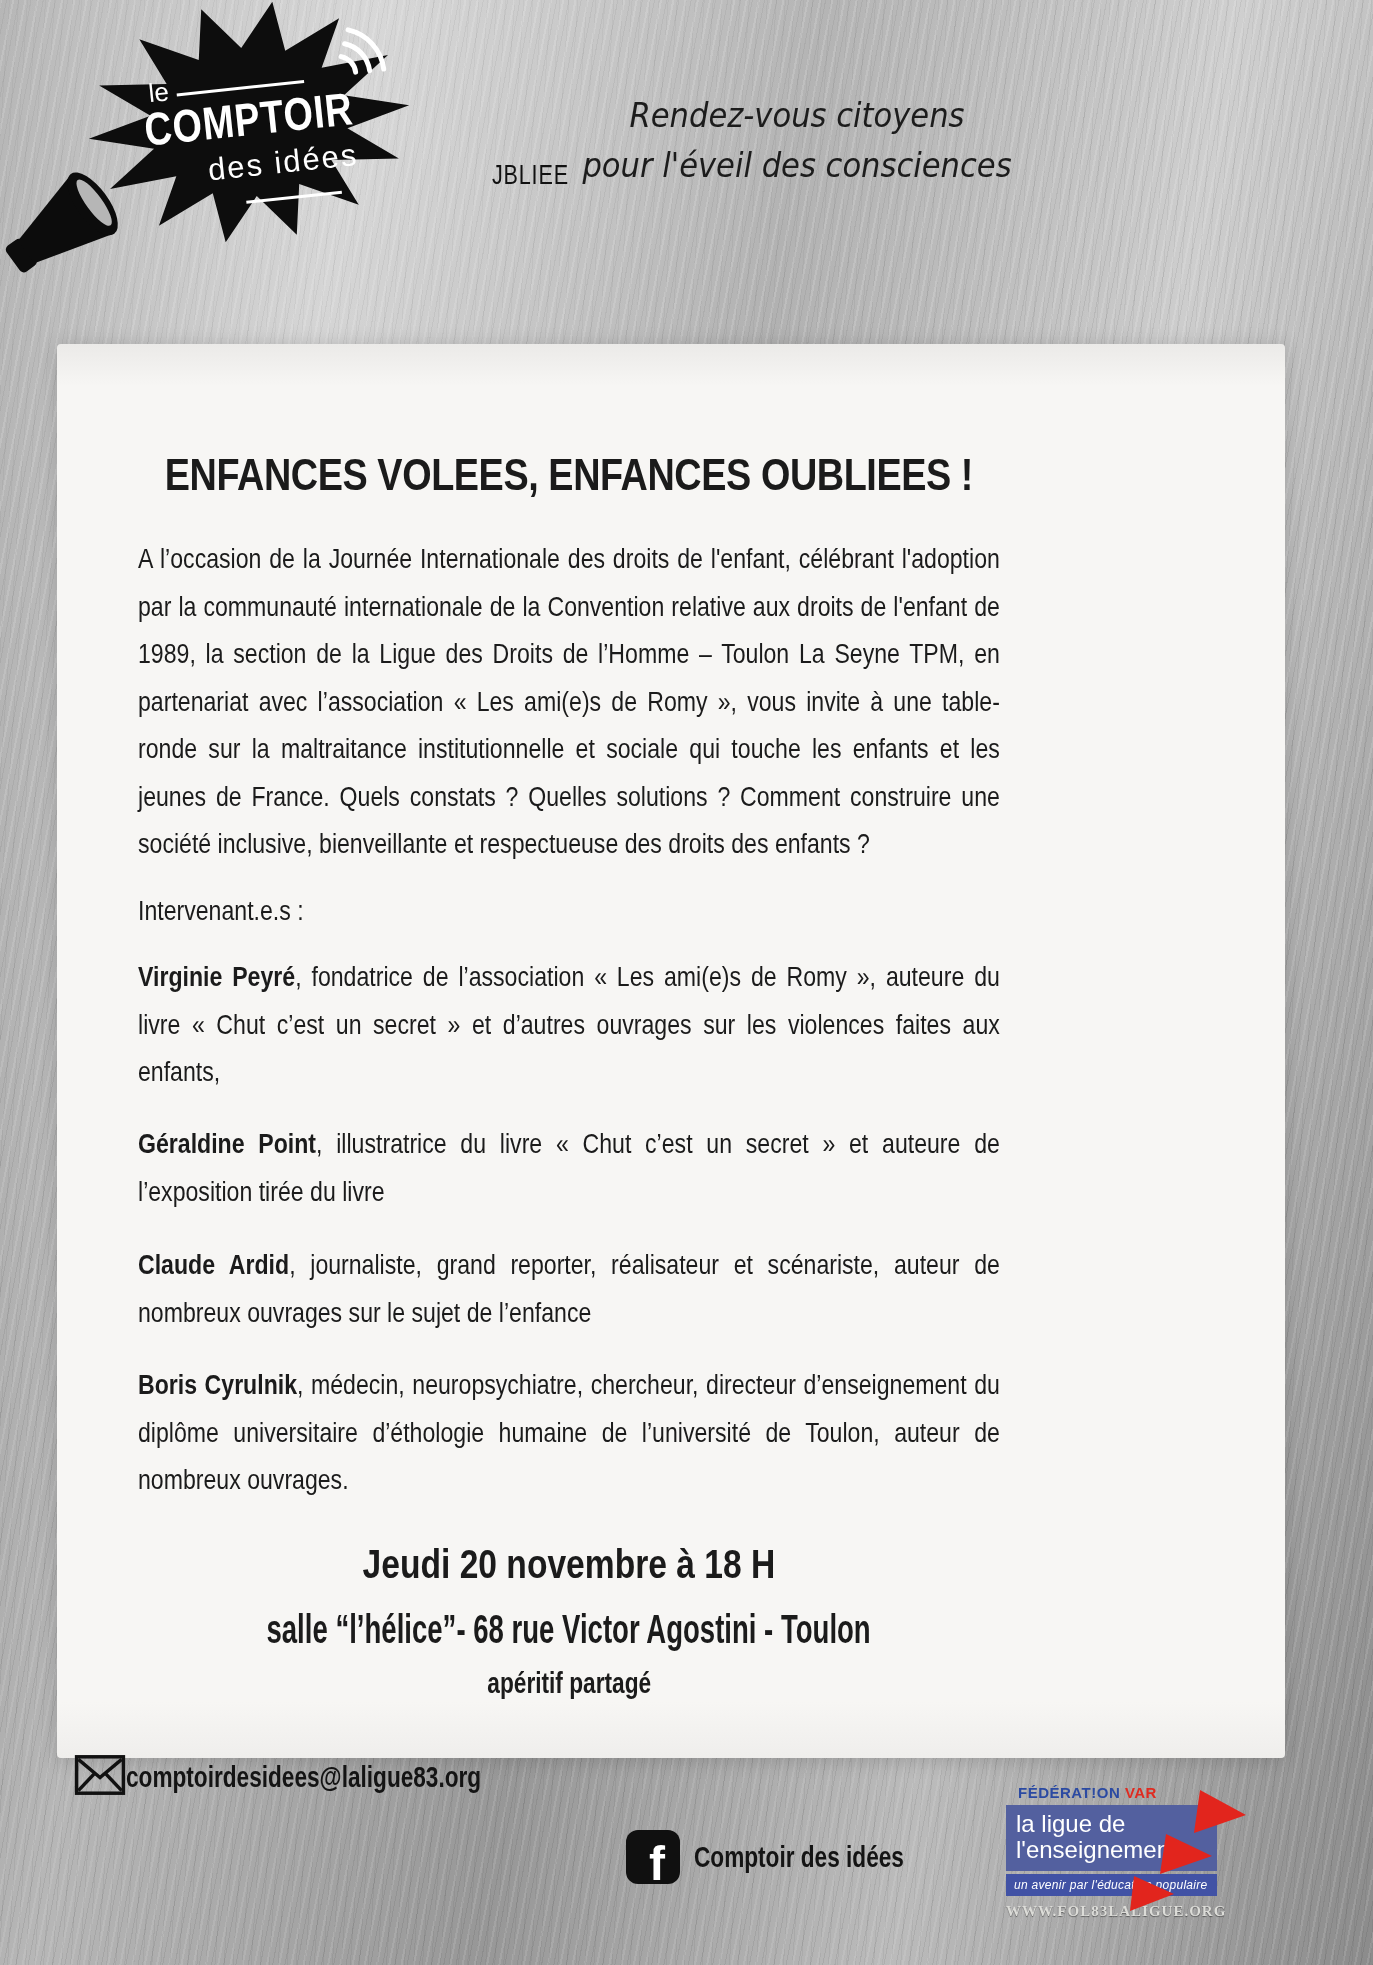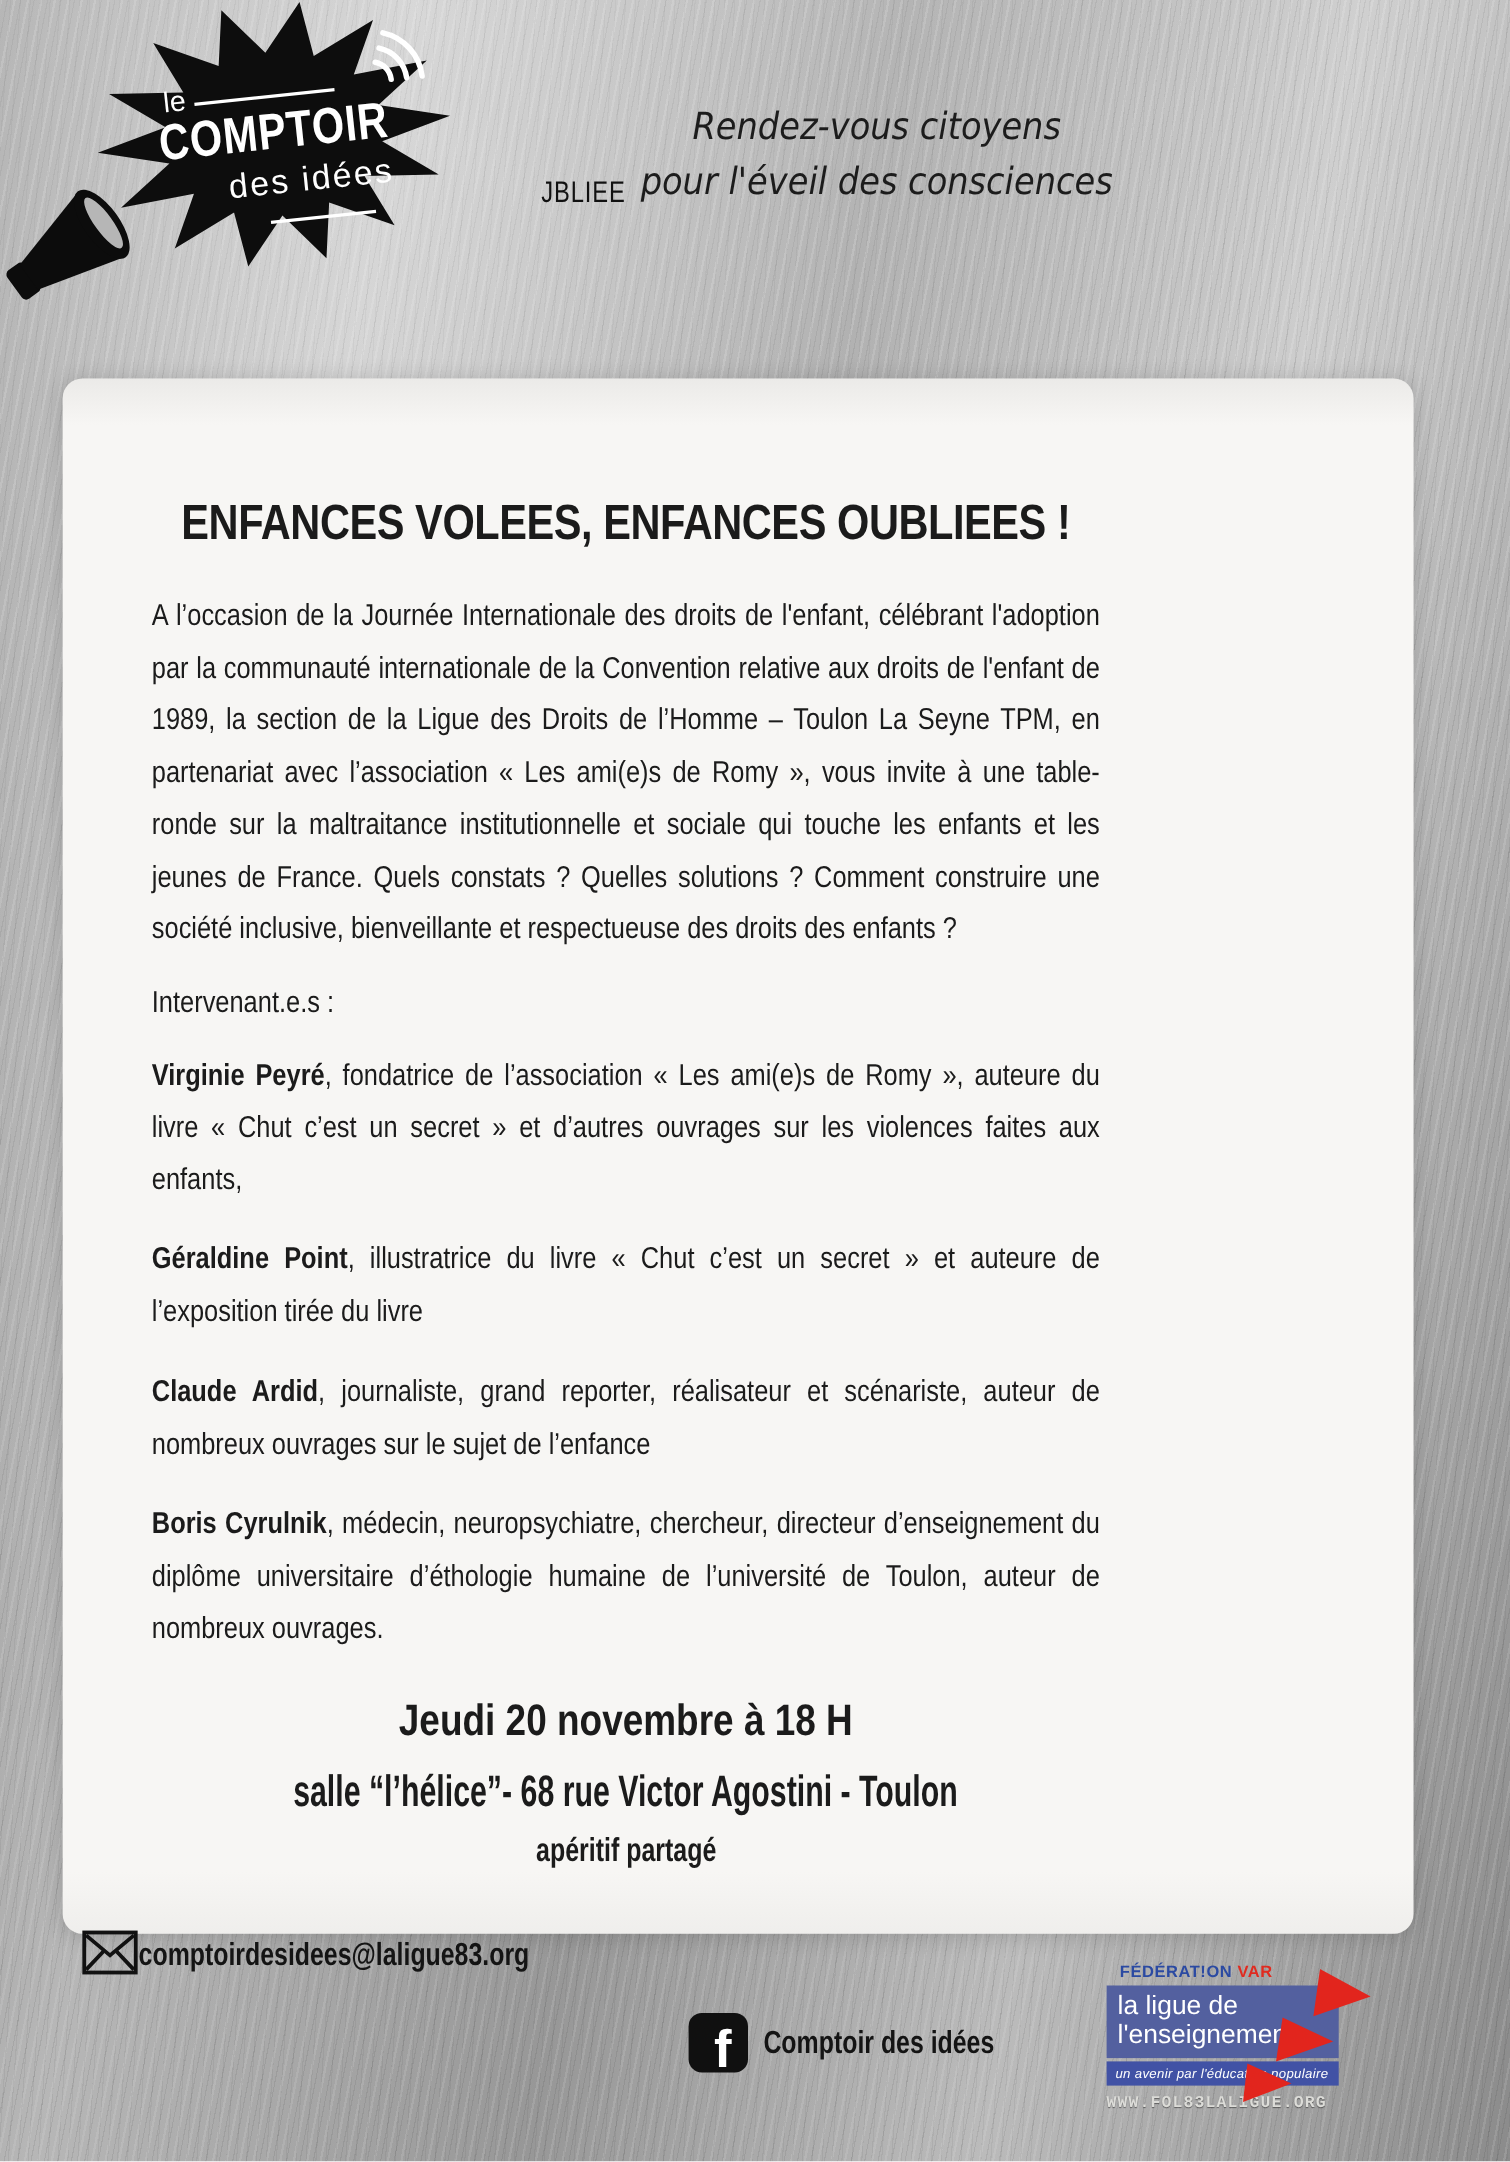--- a/index.html
+++ b/index.html
@@ -24,21 +24,21 @@
   .logo-desidees{position:absolute;left:0;top:146px;width:266px;text-align:right;color:#fff;
     font-size:31px;font-weight:normal;letter-spacing:2px;}
   .logo-bottom-line{position:absolute;left:150px;top:198px;width:96px;height:2.5px;background:#fff;}
   .logo-waves{position:absolute;left:246px;top:26px;}
   .hidden-frag{position:absolute;left:492px;top:160px;font-size:27px;color:#111;
     transform:scaleX(.8);transform-origin:0 0;letter-spacing:1px;}
   .tagline{position:absolute;left:537px;top:90px;width:520px;text-align:center;
     font-family:"DejaVu Sans",sans-serif;font-style:italic;font-size:34px;line-height:1.48;
     color:#1c1c1c;transform:scaleX(.9);}
   
-  .whitebox{position:absolute;left:57px;top:344px;width:1228px;height:1414px;border-radius:18px;
+  .whitebox{position:absolute;left:57px;top:344px;width:1228px;height:1414px;border-radius:4px;
     background:linear-gradient(180deg,#ebeae8,#f7f6f4 3%,#f7f6f4 96%,#efeeec);
     box-shadow:0 2px 20px rgba(0,0,0,.16);}
   .content{position:absolute;left:81px;top:0;width:1026px;height:100%;
     transform:scaleX(.84);transform-origin:0 0;color:#1b1b1b;}
   .flyer-title{position:absolute;left:0;top:104px;width:100%;text-align:center;
     font-size:45px;font-weight:bold;letter-spacing:-.5px;line-height:54px;}
   .intro{position:absolute;left:0;top:191px;width:100%;font-size:27.5px;line-height:47.5px;
     text-align:justify;margin:0;}
   .speakers-heading{position:absolute;left:0;top:543px;font-size:27.5px;line-height:47.5px;}
   .speaker{position:absolute;left:0;width:100%;font-size:27.5px;line-height:47.5px;
@@ -61,21 +61,21 @@
     color:#fff;font-weight:bold;font-size:48px;text-align:center;line-height:68px;
     padding-left:8px;box-sizing:border-box;}
   .ligue{position:absolute;left:1006px;top:1784px;width:240px;}
   .ligue-fed{font-size:15px;font-weight:bold;letter-spacing:.5px;}
   .ligue-fed .fed{color:#2b4aa2;margin-left:12px;} .ligue-fed .var{color:#e02b20;}
   .ligue-box{margin-top:4px;width:211px;box-sizing:border-box;background:#53609f;color:#fff;
     padding:6px 10px 8px;font-size:24px;line-height:26px;}
   .ligue-box b{font-weight:normal;}
   .ligue-strip{width:211px;box-sizing:border-box;background:#4152a5;color:#fff;margin-top:3px;
     padding:4px 8px;font-size:12px;font-style:italic;letter-spacing:.3px;white-space:nowrap;}
-  .ligue-url{margin-top:7px;font-family:Liberation Mono, monospace;font-weight:bold;font-size:15px;
+  .ligue-url{margin-top:7px;font-family:Liberation Serif, serif;font-weight:bold;font-size:15px;
     letter-spacing:1px;color:#dcdcd8;text-shadow:0 1px 1px rgba(0,0,0,.45);white-space:nowrap;}
   .ligue-arrows{position:absolute;left:102px;top:6px;z-index:3;}
 </style>
 </head>
 <body>
 
 <div class="page">
 
   <div class="megaphone">
     <svg width="150" height="140" viewBox="0 0 150 140">

